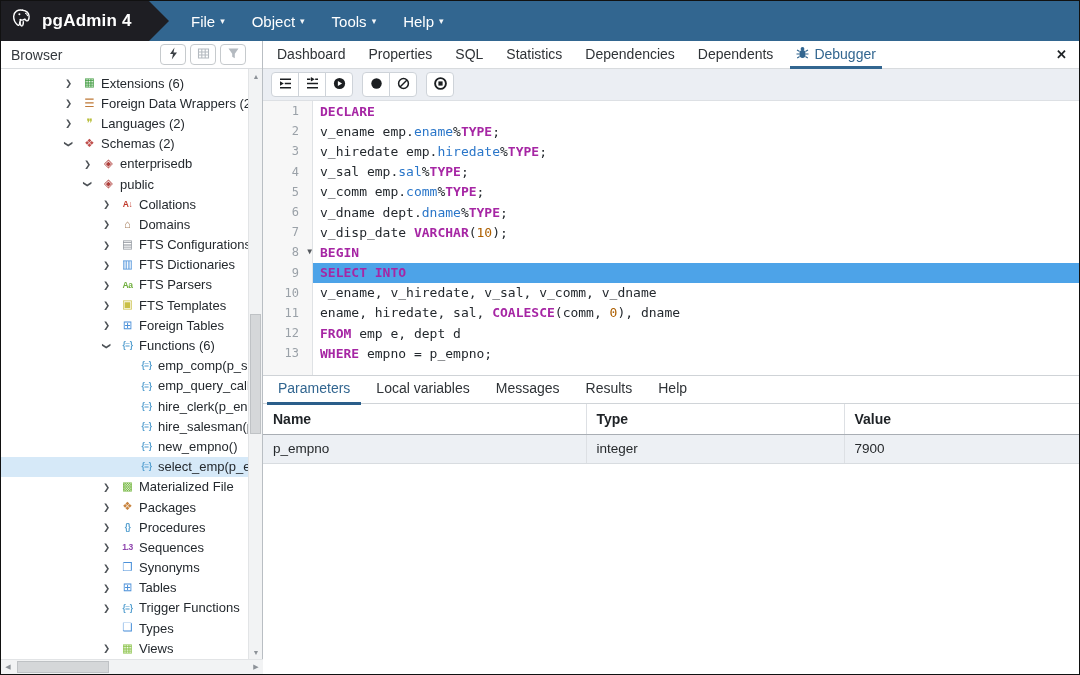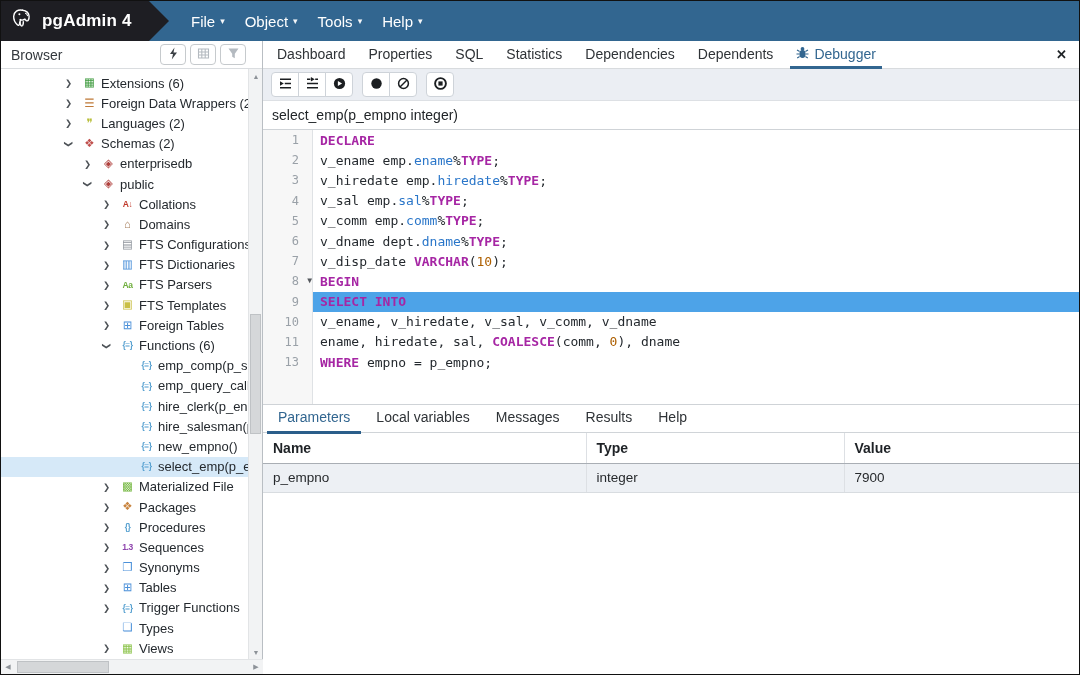--- a/index.html
+++ b/index.html
@@ -6,21 +6,21 @@
   html,body { background:#888; }
   body { font-family:"Liberation Sans", sans-serif; }
   .window { position:relative; width:1080px; height:675px; background:#a3a3a3; border:1px solid #111;
             overflow:hidden; }
 
   
   .navbar { position:relative; height:40px; background:var(--accent,#326690); display:flex; align-items:center; }
   .logo-flag { position:relative; width:168px; height:40px; background:#1e1e23; display:flex; align-items:center;
                padding-left:9px; clip-path:polygon(0 0,148px 0,168px 20px,148px 40px,0 40px); flex:none; }
   .logo-title { color:#fff; font-size:17px; font-weight:bold; margin-left:7px; letter-spacing:.2px; }
-  .nav-menus { display:flex; gap:20px; margin-left:22px; }
+  .nav-menus { display:flex; gap:27px; margin-left:22px; }
   .menu { color:#fff; font-size:15px; cursor:default; display:flex; align-items:center; gap:5px; }
   .menu .chev { font-size:9px; opacity:.95; }
 
   
   .body { display:flex; height:633px; }
 
   
   .sidebar { position:relative; width:262px; flex:none; border-right:1px solid #b9bec3; background:#fff; }
   .sidebar-header { height:28px; display:flex; align-items:center; padding:0 10px; border-bottom:1px solid #dadde0;justify-content:flex-end; }
   .sidebar-title { font-size:14px; color:#33383d; }
@@ -383,21 +383,20 @@
           <div class="btn-group">
             <button class="tb-btn">
               <span><svg width="13" height="13" viewBox="0 0 13 13">
                   <circle cx="6.5" cy="6.5" r="5.4" fill="none" stroke="#1b1e21" stroke-width="1.9"></circle>
                   <rect x="4.4" y="4.4" width="4.2" height="4.2" fill="#1b1e21"></rect>
                 </svg></span>
             </button>
           </div>
         </div>
 
-      <div class="signature">select_emp(p_empno integer)</div>
 
       <div class="editor" id="editor">
         <div class="gutter-bg"></div>
       <div class="cline">
             <span class="lnum">1</span>
             <span class="ccode"><span class="tk-kw">DECLARE</span></span>
           </div>
           <div class="cline">
             <span class="lnum">2</span>
             <span class="ccode"><span class="tk-pl">v_ename emp.</span><span class="tk-prop">ename</span><span class="tk-pl">%</span><span class="tk-kw">TYPE</span><span class="tk-pl">;</span></span>
@@ -430,20 +429,24 @@
             <span class="lnum">9</span>
             <span class="ccode"><span class="tk-kw">SELECT INTO</span></span>
           </div>
           <div class="cline">
             <span class="lnum">10</span>
             <span class="ccode"><span class="tk-pl">v_ename, v_hiredate, v_sal, v_comm, v_dname</span></span>
           </div>
           <div class="cline">
             <span class="lnum">11</span>
             <span class="ccode"><span class="tk-pl">ename, hiredate, sal, </span><span class="tk-kw">COALESCE</span><span class="tk-pl">(comm, </span><span class="tk-num">0</span><span class="tk-pl">), dname</span></span>
+          </div>
+          <div class="cline">
+            <span class="lnum">12</span>
+            <span class="ccode"><span class="tk-kw">FROM</span><span class="tk-pl"> emp e, dept d</span></span>
           </div>
           <div class="cline">
             <span class="lnum">13</span>
             <span class="ccode"><span class="tk-kw">WHERE</span><span class="tk-pl"> empno = p_empno;</span></span>
           </div>
         </div>
 
       <div class="dbg-tabs" id="dbg-tabs">
           <div class="dtab active">Parameters</div>
           <div class="dtab">Local variables</div>

